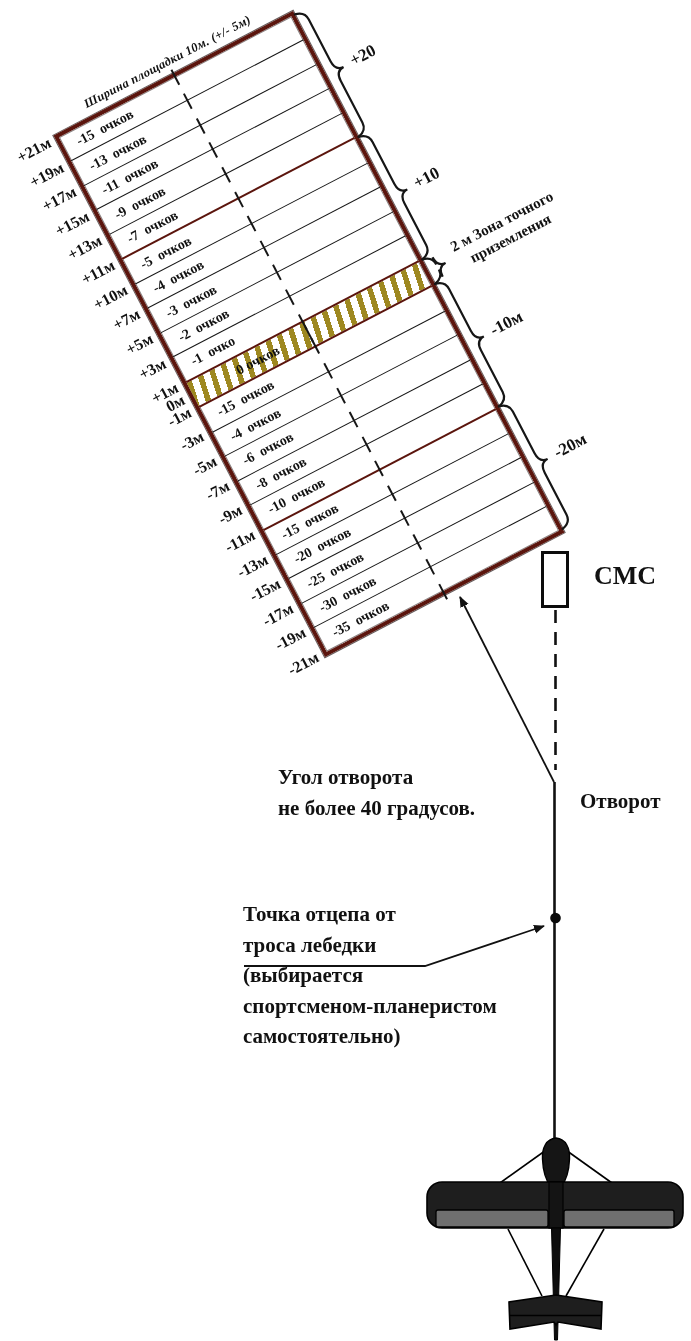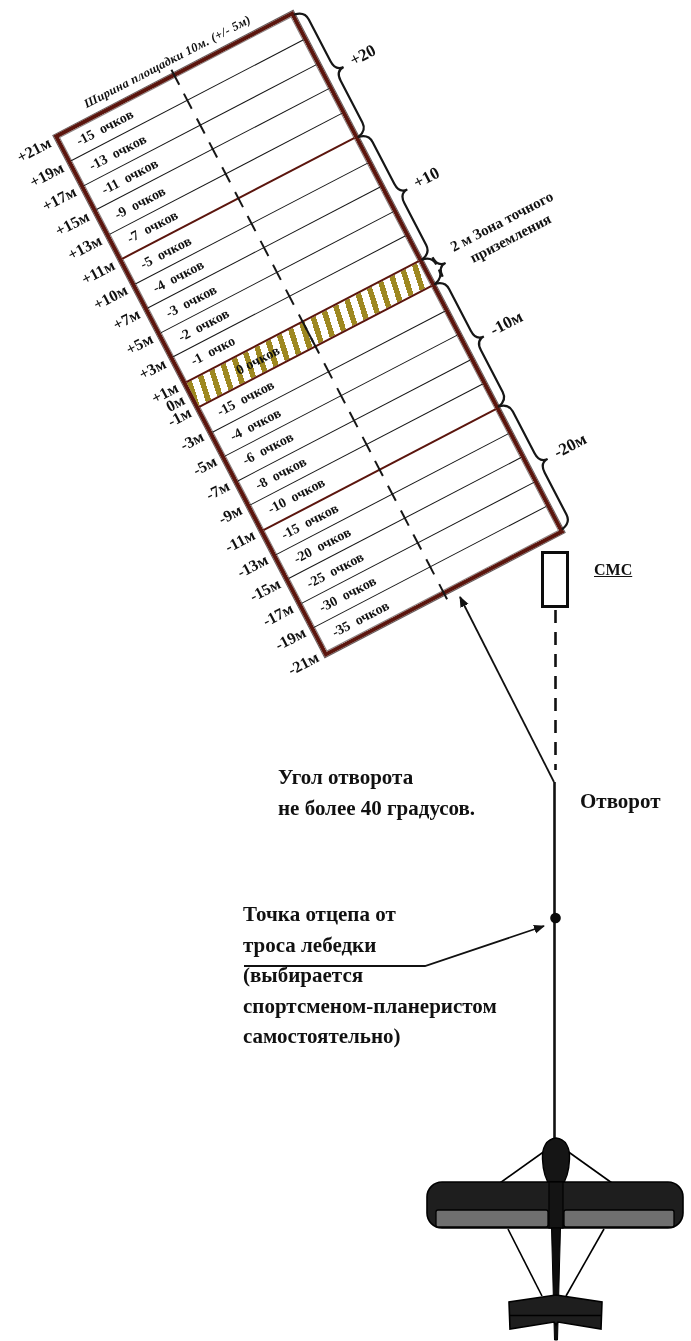--- a/index.html
+++ b/index.html
@@ -25,21 +25,21 @@
   #field-title{position:absolute;left:-12px;right:-12px;top:-24px;text-align:center;
                font-style:italic;font-weight:bold;font-size:12.5px;letter-spacing:.3px;white-space:nowrap;}
 
   
   .note{position:absolute;font-weight:bold;font-size:21px;white-space:pre-line;}
   #turn-note{left:278px;top:762px;line-height:31px;}
   #release-note{left:243px;top:899px;line-height:30.5px;}
   #otvorot{left:580px;top:789px;white-space:nowrap;}
   #smc-box{position:absolute;left:541px;top:551px;width:28px;height:57px;
            border:3px solid #0c0c0c;background:#fff;box-sizing:border-box;}
-  #smc-label{position:absolute;left:594px;top:561px;font-weight:bold;font-size:16px;text-decoration:underline;}
+  #smc-label{position:absolute;left:594px;top:561px;font-weight:bold;font-size:26px;}
 
   #connectors{position:absolute;left:0;top:0;pointer-events:none;}
 </style>
 </head>
 <body>
 
 <div id="grid">
   <div id="field-title">Ширина площадки 10м. (+/- 5м)</div>
   <div id="rows">
       <div class="row"><span>-15  очков</span></div>

